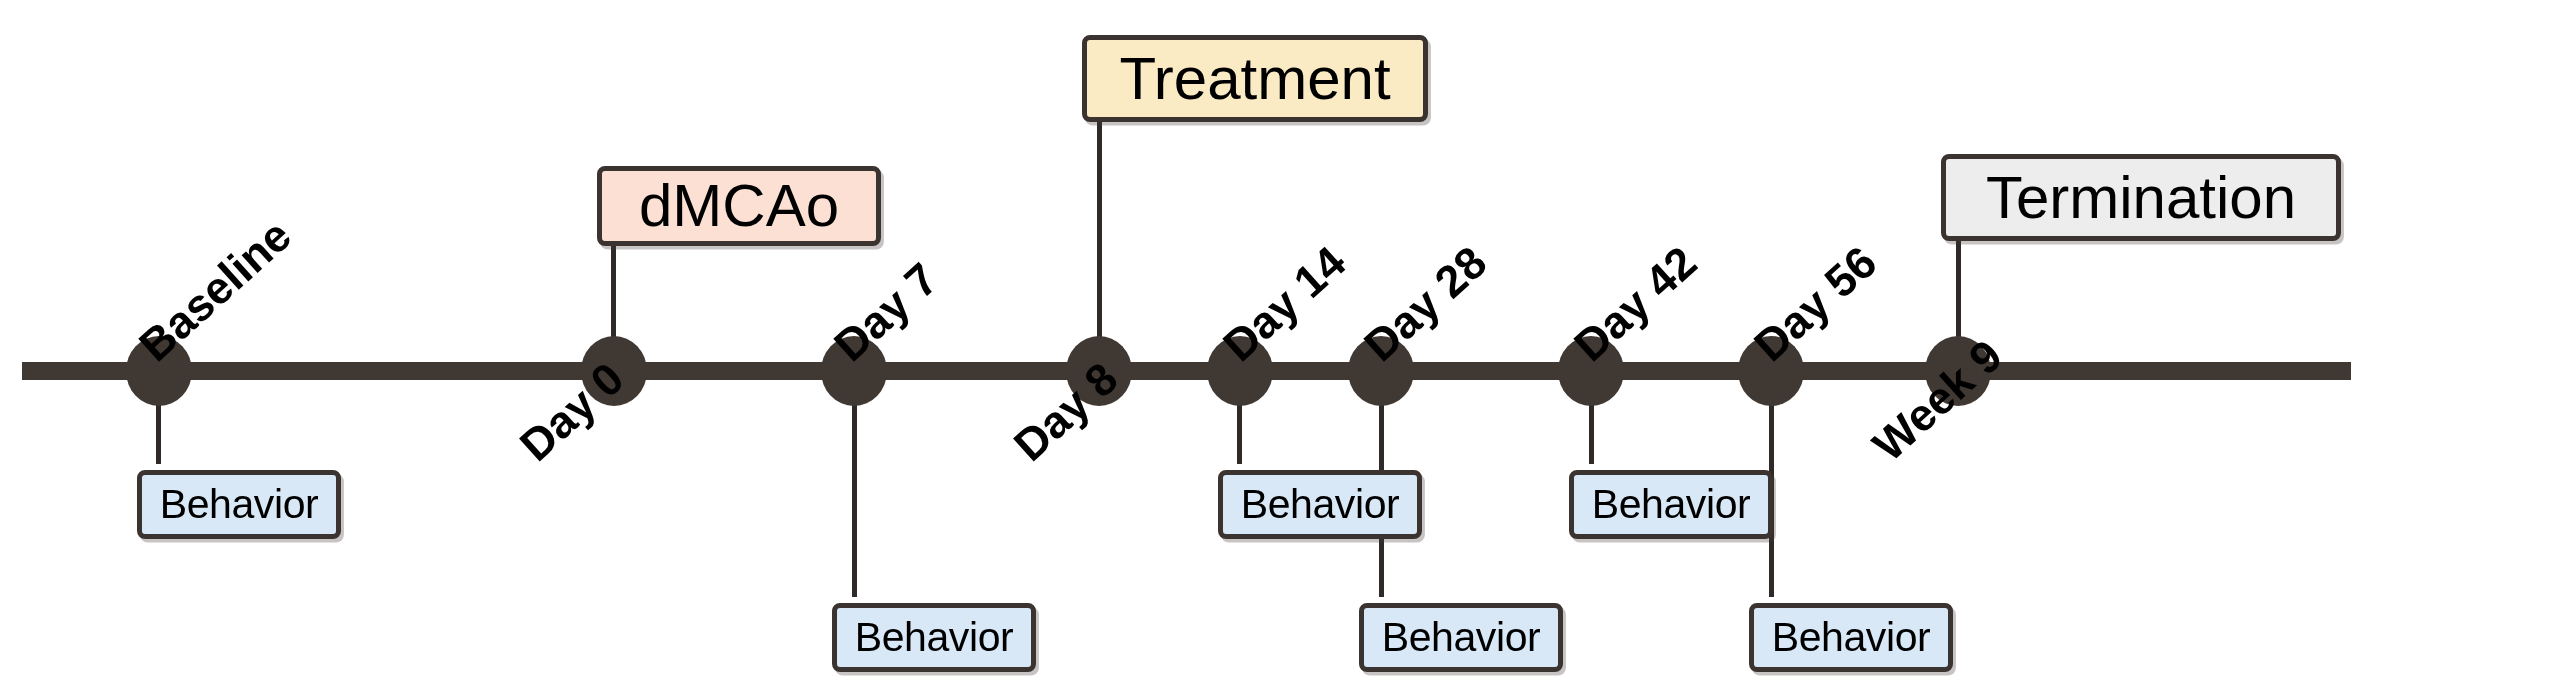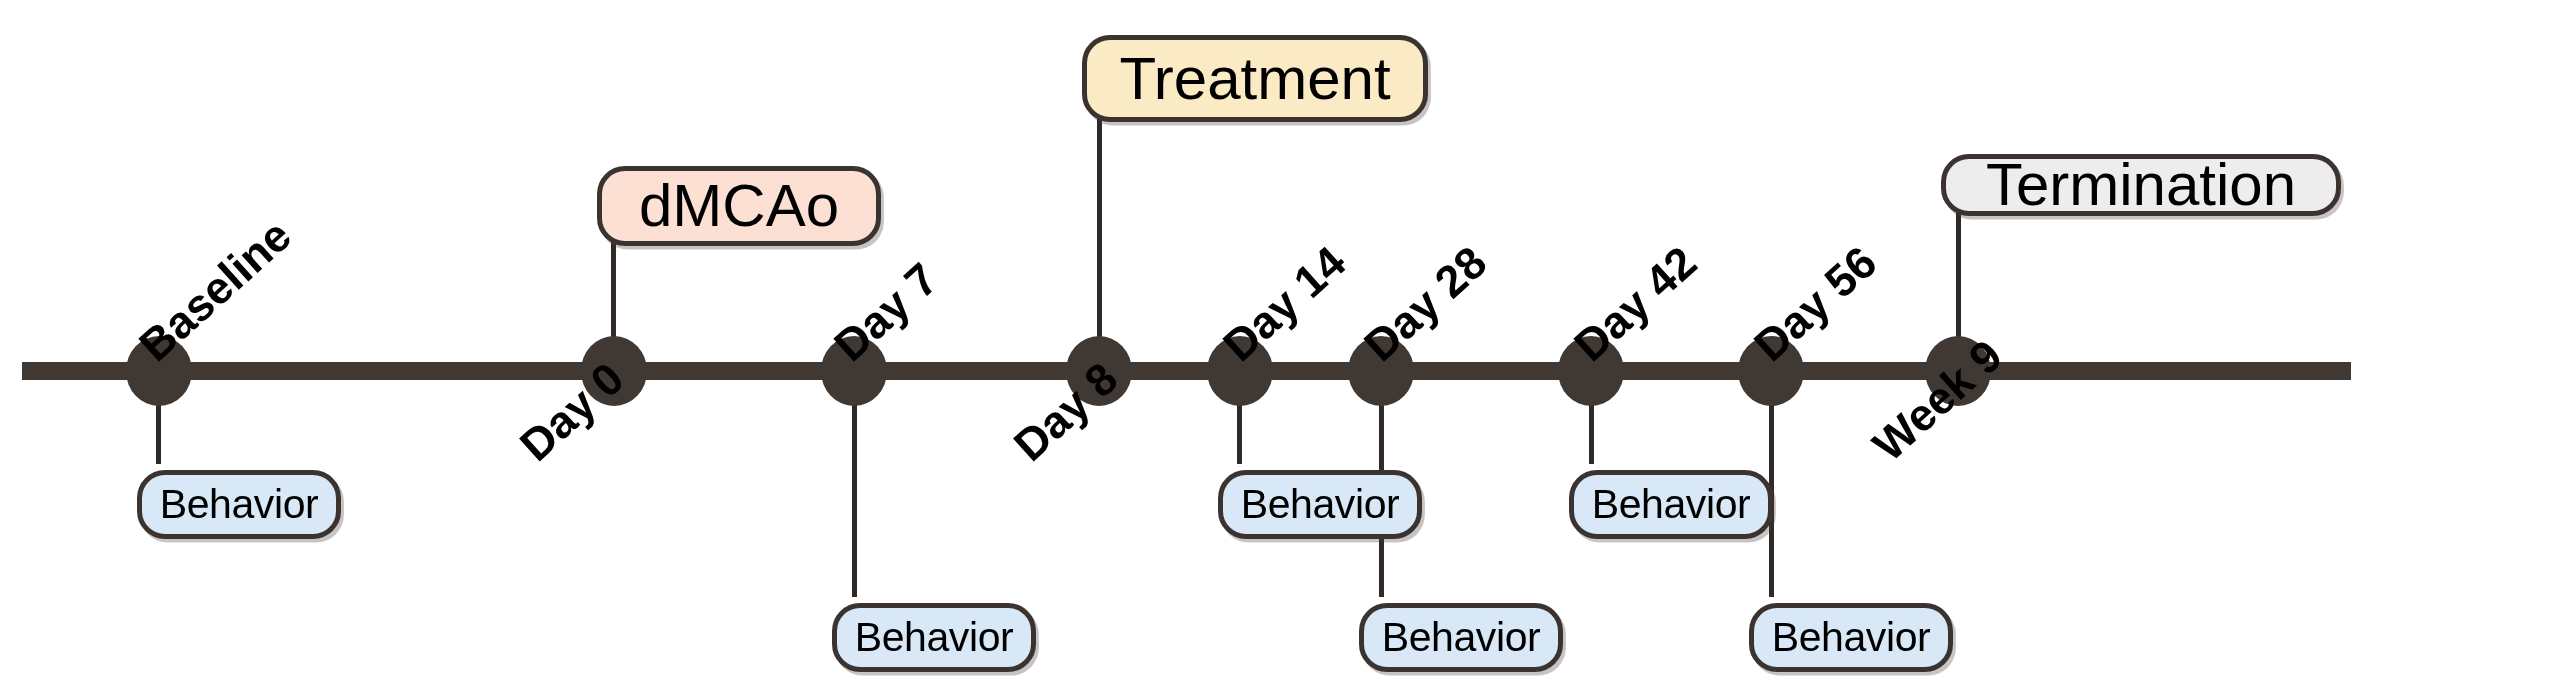--- a/index.html
+++ b/index.html
@@ -10,21 +10,21 @@
 
   
   .axis{position:absolute;background:#403833;}
   .node{position:absolute;border-radius:50%;background:#403833;}
 
   
   .stem{position:absolute;background:#2f2a27;width:5.1px;}
 
   
   .box{position:absolute;box-sizing:border-box;
-       border:5.1px solid #3b3330;border-radius:28px;
+       border:5.1px solid #3b3330;border-radius:8px;
        display:flex;align-items:center;justify-content:center;
        color:#000;white-space:nowrap;line-height:1;
        box-shadow:2.9px 3.6px 0 rgba(70,60,55,.30);}
   .box span{display:block;}
 
   .box.behavior{background:#d8e8f6;font-size:41px;letter-spacing:-0.4px;margin-top:8px;}
   .box.event   {font-size:60px;letter-spacing:0px;}
 
   
   .tick{position:absolute;font-size:45px;font-weight:bold;color:#000;
@@ -78,21 +78,21 @@
   <div class="tick below" style="left:1863px;top:433px;">Week 9</div>
 
   <div class="box event" style="left:597px;top:166px;width:284px;height:80px;background:#fbe0d3;">
     <span>dMCAo</span>
   </div>
 
   <div class="box event" style="left:1082px;top:35px;width:346px;height:87px;background:#fbebc4;">
     <span>Treatment</span>
   </div>
 
-  <div class="box event" style="left:1941px;top:154px;width:400px;height:62px;background:#ededed;">
+  <div class="box event" style="left:1941px;top:154px;width:400px;height:87px;background:#ededed;">
     <span>Termination</span>
   </div>
 
   <div class="box behavior" style="left:137px;top:462px;width:204px;height:69px;">
     <span>Behavior</span>
   </div>
 
   <div class="box behavior" style="left:1218px;top:462px;width:204px;height:69px;">
     <span>Behavior</span>
   </div>

